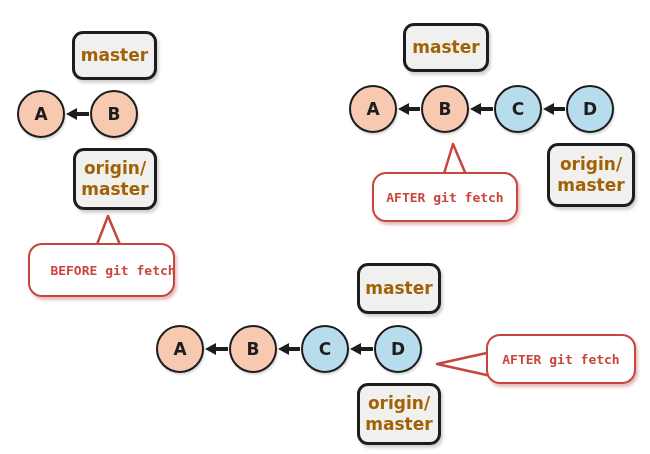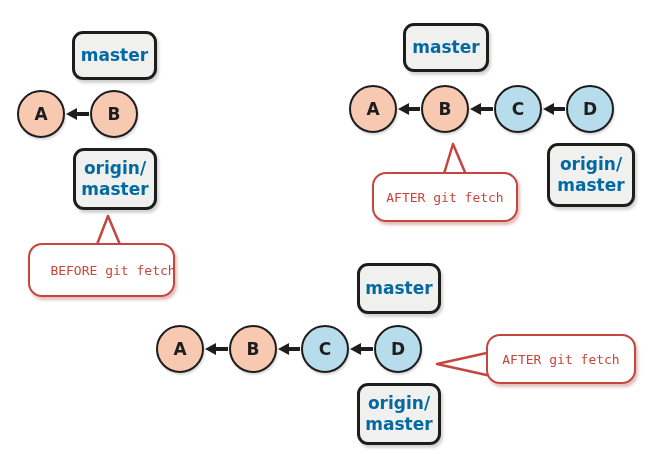--- a/index.html
+++ b/index.html
@@ -3,42 +3,42 @@
 <meta charset="utf-8">
 <style>
   html,body{margin:0;padding:0;background:#ffffff;}
   .canvas{
     position:relative;width:650px;height:454px;background:#ffffff;
     font-family:"DejaVu Sans","Liberation Sans",sans-serif;overflow:hidden;
   }
   .label-box{
     position:absolute;display:flex;flex-direction:column;align-items:center;justify-content:center;
     background:#f0f0ee;border:3px solid #1d1d1d;border-radius:11px;
-    font-weight:bold;font-size:17px;color:#0369a1;line-height:1.22;
+    font-weight:bold;font-size:17px;color:#a16207;line-height:1.22;
     box-shadow:2px 3px 3px rgba(0,0,0,0.18);box-sizing:border-box;text-align:center;
   }
   .node{
     position:absolute;width:48px;height:48px;border-radius:50%;
     border:2.5px solid #1d1d1d;display:flex;align-items:center;justify-content:center;
     font-weight:bold;font-size:17px;color:#1d1d1d;
     box-shadow:1px 2px 2px rgba(0,0,0,0.15);box-sizing:border-box;
   }
   .node.local{background:#f7c9b0;}
   .node.remote{background:#b7dcec;}
   .arrow{position:absolute;height:16px;display:flex;align-items:center;}
   .arrow .head{
     width:0;height:0;border-top:6.5px solid transparent;border-bottom:6.5px solid transparent;
     border-right:11px solid #1d1d1d;flex:0 0 auto;
   }
   .arrow .shaft{flex:1;height:3.5px;background:#1d1d1d;}
   .bubble{
     position:absolute;display:flex;align-items:center;justify-content:center;
     background:#ffffff;border:2.5px solid #c5463e;border-radius:14px;
     font-family:"DejaVu Sans Mono","Liberation Mono",monospace;
-    font-weight:normal;font-size:13px;color:#c9453b;
+    font-weight:bold;font-size:13px;color:#c9453b;
     box-shadow:2px 3px 3px rgba(170,70,60,0.35);box-sizing:border-box;white-space:nowrap;
   }
   .tail{position:absolute;overflow:visible;}
 </style>
 </head>
 <body>
 
 <div class="canvas">
 
   <div class="label-box" style="left:72px;top:31px;width:85px;height:49px;">

